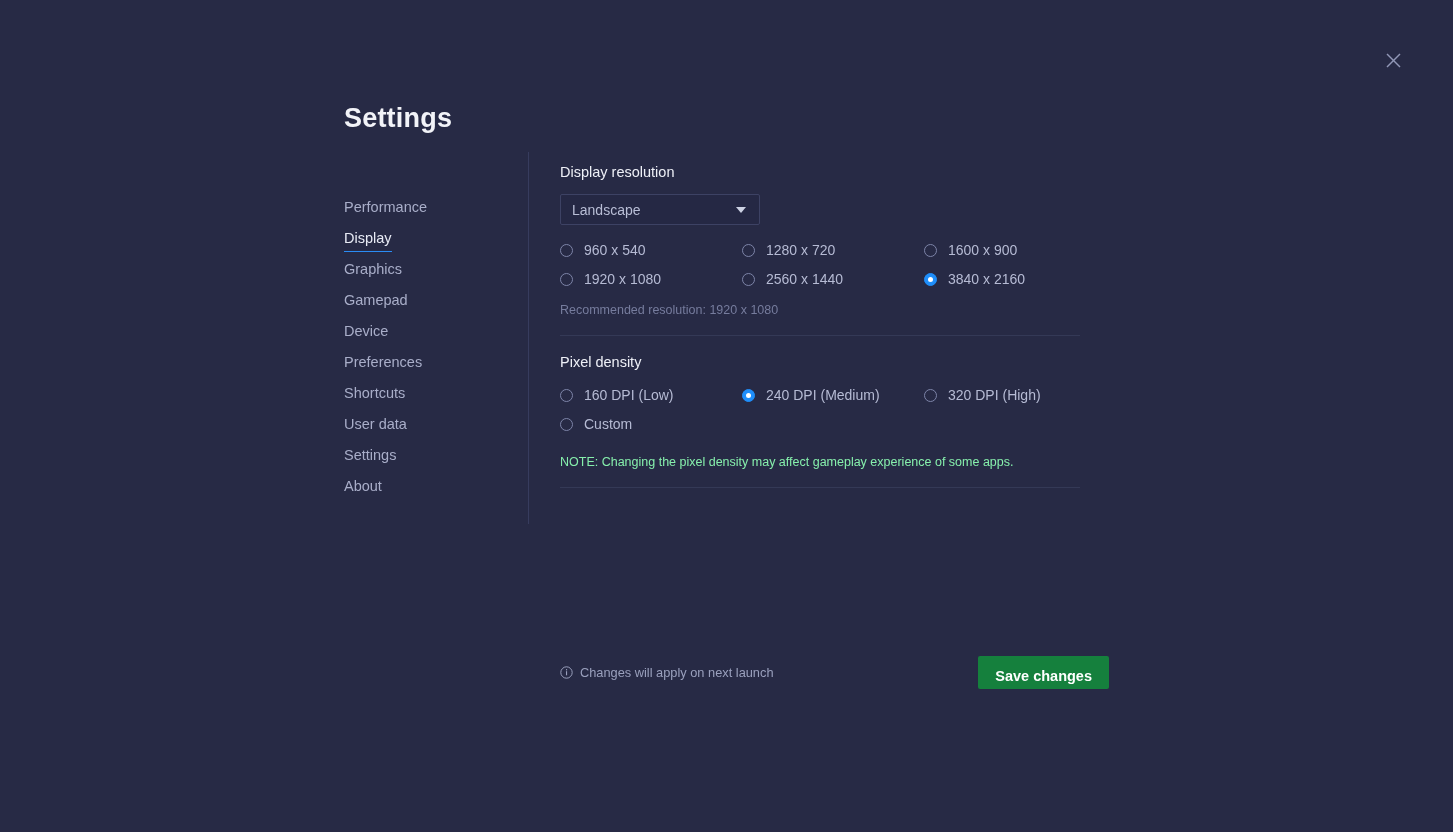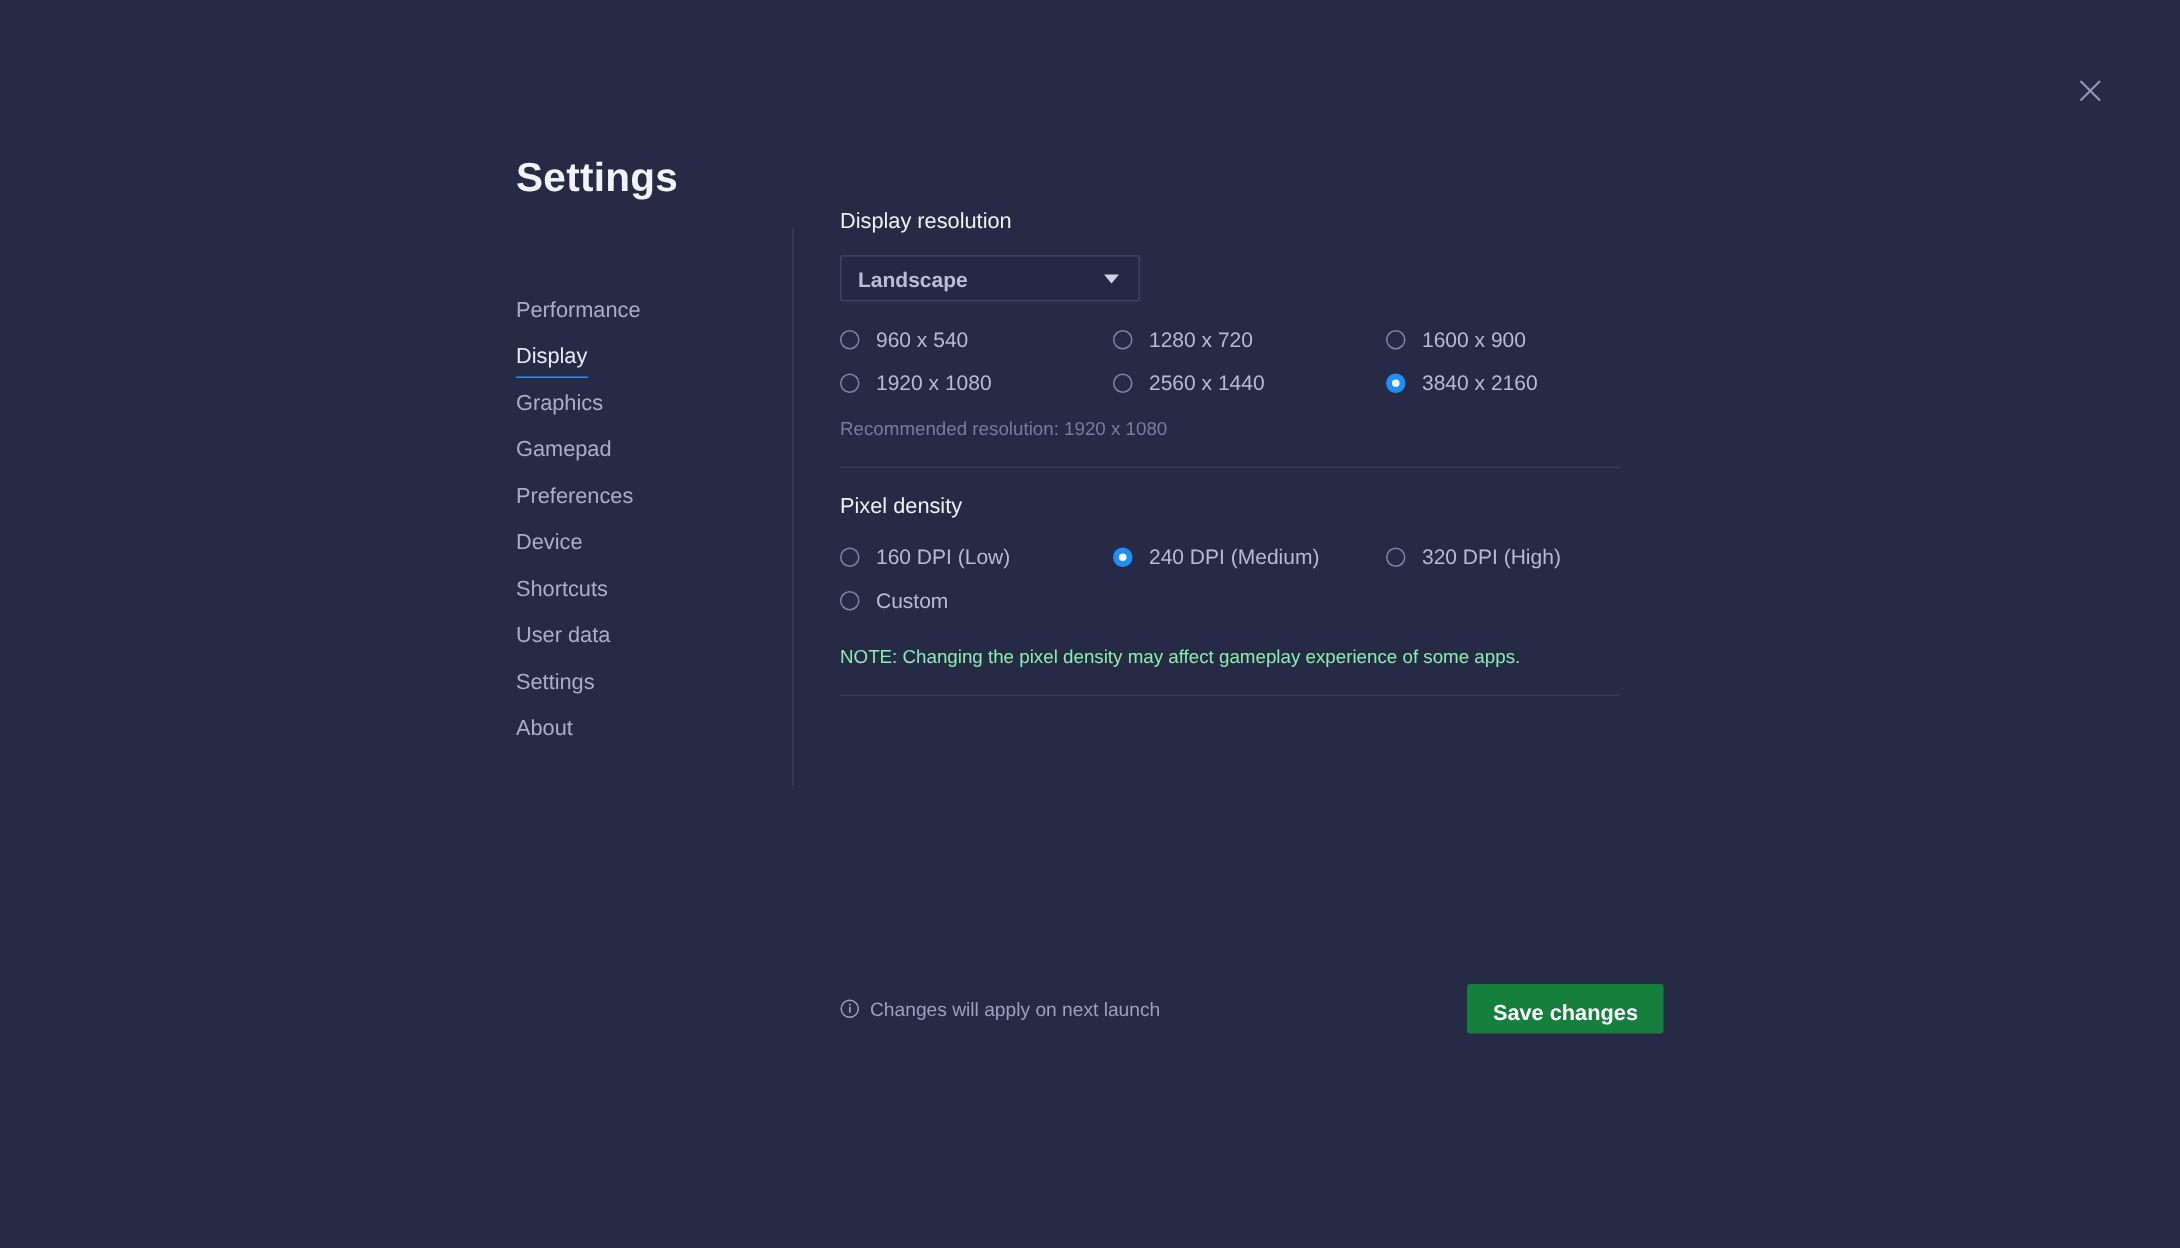--- a/index.html
+++ b/index.html
@@ -73,21 +73,21 @@
     top: 152px;
     width: 1px;
     height: 372px;
     background: #373c5e;
   }
 
   
   #content {
     position: absolute;
     left: 560px;
-    top: 140px;
+    top: 164px;
     width: 520px;
   }
   .section { position: relative; }
   .section-title {
     font-size: 14.5px;
     color: #eef0f7;
     margin-bottom: 14px;
   }
   .hdivider {
     height: 1px;
@@ -106,21 +106,20 @@
     display: flex;
     align-items: center;
     padding: 0 10px 0 11px;
     cursor: pointer;
     position: relative;
   }
   .select-value {
     font-size: 14px;
     color: #b9bed6;
     flex: 1;
-    font-weight: bold;
   }
   .caret {
     width: 0; height: 0;
     border-left: 5.5px solid transparent;
     border-right: 5.5px solid transparent;
     border-top: 6px solid #cdd2e4;
     margin-right: 3px;
   }
 
   
@@ -255,24 +254,24 @@
   <div class="side-item active">
     <span class="side-label">Display</span>
   </div>
   <div class="side-item">
     <span class="side-label">Graphics</span>
   </div>
   <div class="side-item">
     <span class="side-label">Gamepad</span>
   </div>
   <div class="side-item">
+    <span class="side-label">Device</span>
+  </div>
+  <div class="side-item">
     <span class="side-label">Preferences</span>
-  </div>
-  <div class="side-item">
-    <span class="side-label">Device</span>
   </div>
   <div class="side-item">
     <span class="side-label">Shortcuts</span>
   </div>
   <div class="side-item">
     <span class="side-label">User data</span>
   </div>
   <div class="side-item">
     <span class="side-label">Settings</span>
   </div>

